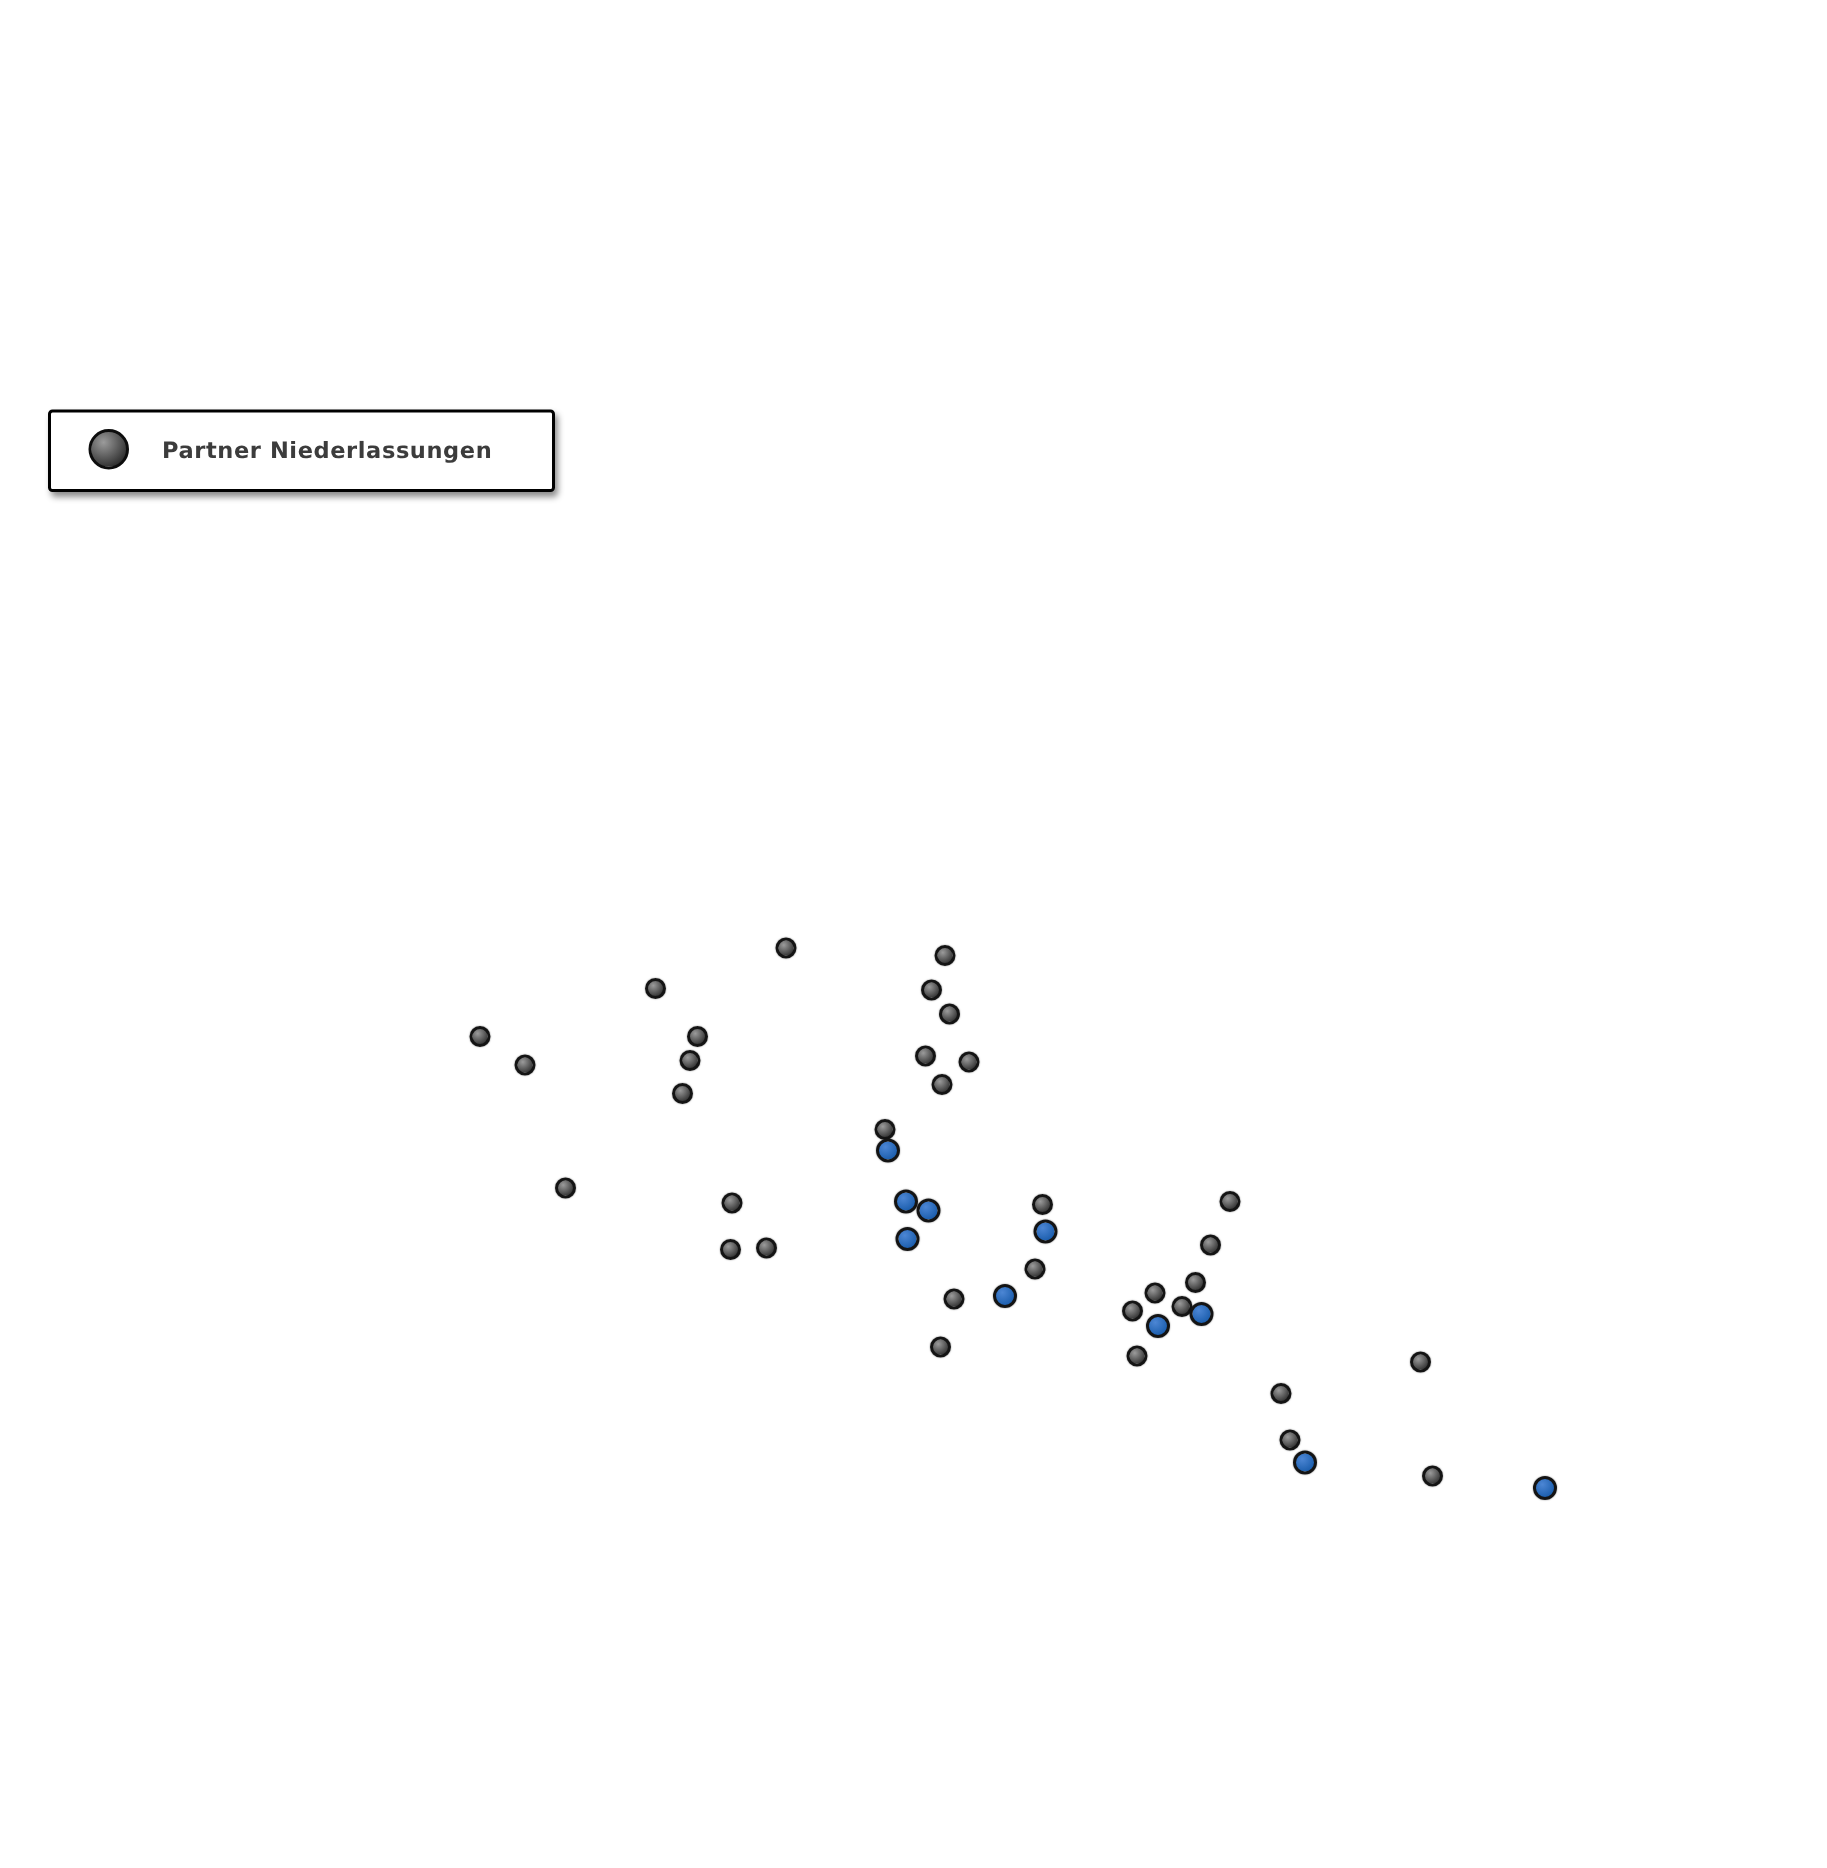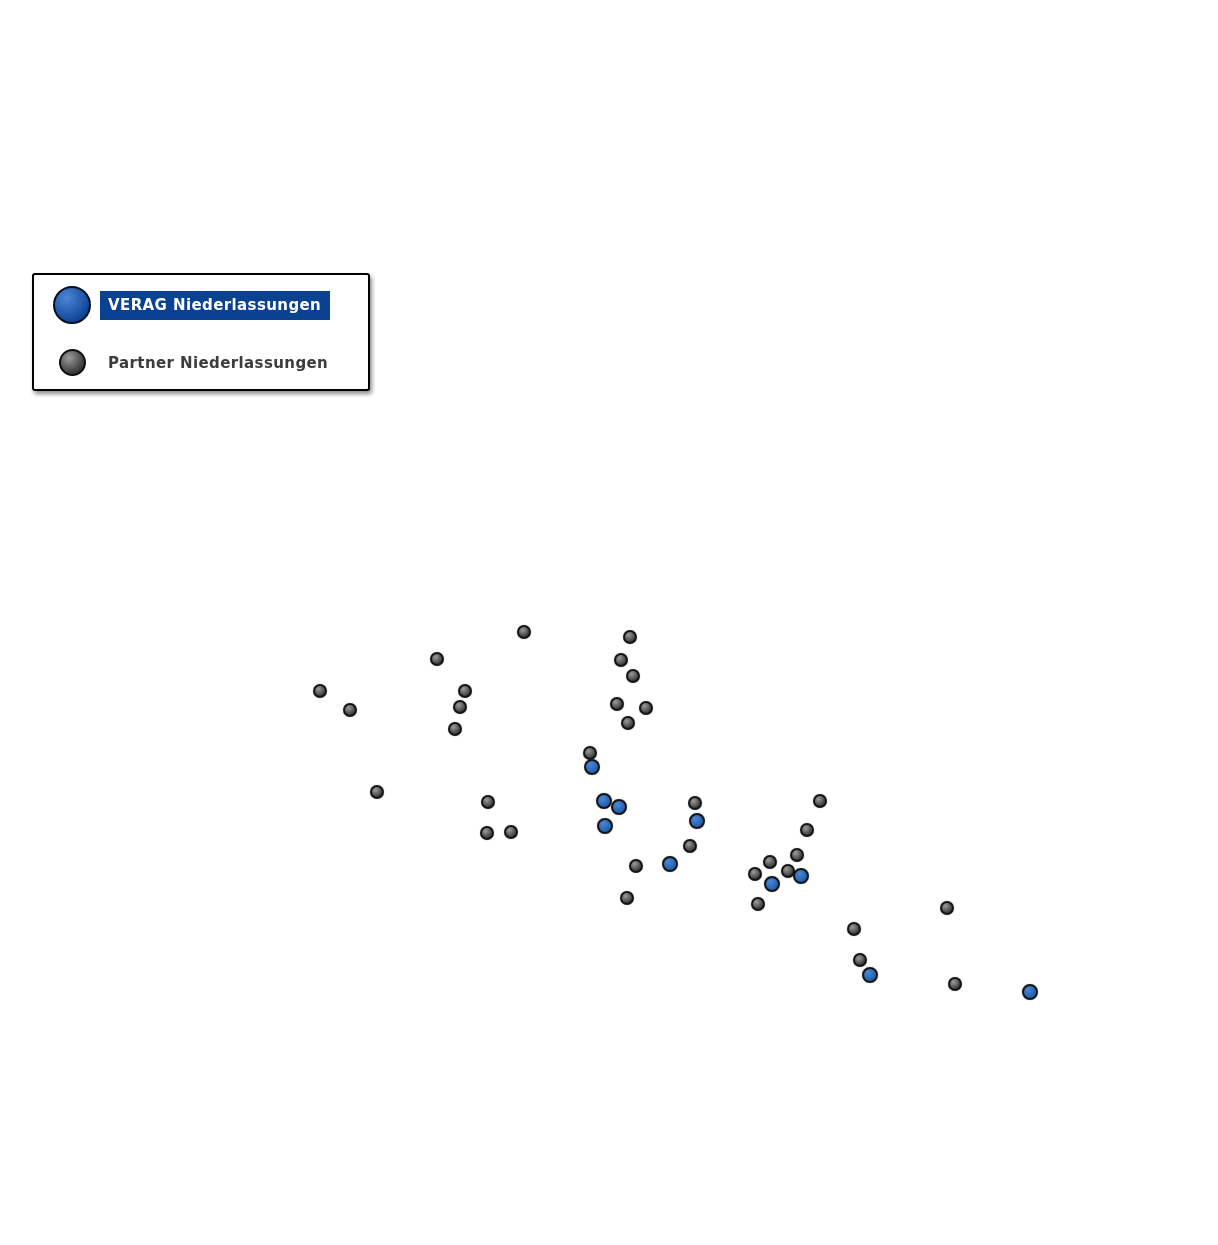--- a/index.html
+++ b/index.html
@@ -156,23 +156,17 @@
     <div class="marker partner" style="left: 854px; top: 929px;"></div>
     <div class="marker partner" style="left: 860px; top: 960px;"></div>
     <div class="marker verag" style="left: 870px; top: 975px;"></div>
     <div class="marker partner" style="left: 955px; top: 984px;"></div>
     <div class="marker verag" style="left: 1030px; top: 992px;"></div>
   </div>
 
 <div class="legend">
   <div class="legend-row">
     <span class="dot-col">
-      <span class="legend-dot verag-dot"></span>
-    </span>
-    <span class="legend-label verag-label">VERAG Niederlassungen</span>
-  </div>
-  <div class="legend-row">
-    <span class="dot-col">
       <span class="legend-dot partner-dot"></span>
     </span>
     <span class="legend-label partner-label">Partner Niederlassungen</span>
   </div>
 </div>
 
 </body></html>

